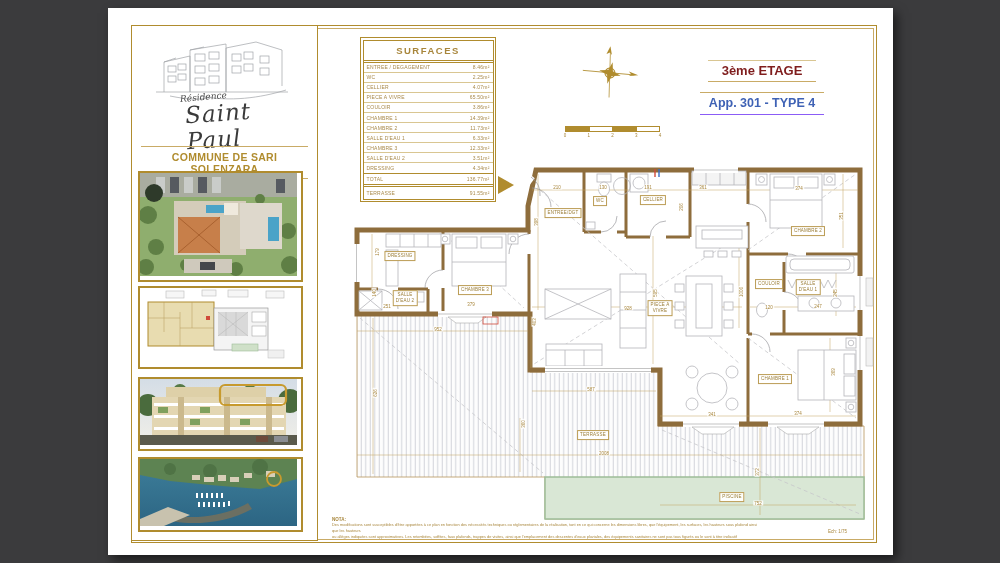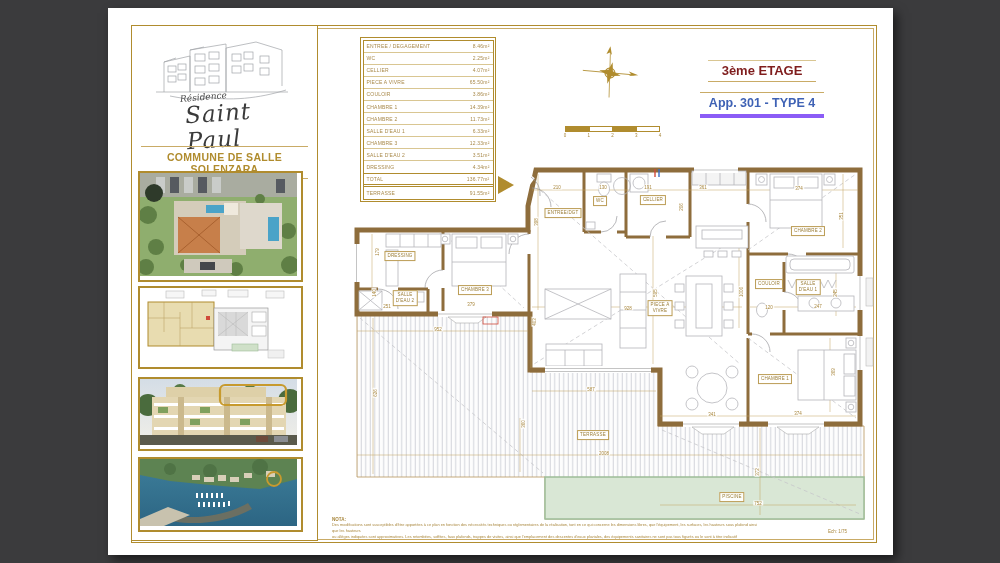--- a/index.html
+++ b/index.html
@@ -53,21 +53,21 @@
   .scalebar .seg:last-child{border-right:none}
   .seg.f{background:#b08c2e}
   .scalebar .ticks{position:relative;height:7px}
   .scalebar .ticks span{position:absolute;top:1px;transform:translateX(-50%);font-size:4.5px;color:#a8863c}
 
   .floor-title{position:absolute;left:600px;top:52px;width:108px;text-align:center;
       font-size:13px;font-weight:bold;color:#7f1d1d;
       border-top:1px solid #d9c692;border-bottom:1px solid #c9ab66;padding:2px 0 3px}
   .apt-title{position:absolute;left:592px;top:84px;width:124px;text-align:center;
       font-size:12.5px;font-weight:bold;color:#3f62b5;
-      border-top:1px solid #c9ab66;border-bottom:4px solid #8b5cf6;padding:3px 0 4px}
+      border-top:1px solid #c9ab66;border-bottom:1px solid #8b5cf6;padding:3px 0 4px}
 
   
   .plansvg{position:absolute;left:222px;top:140px;width:556px;height:385px}
   .annot{position:absolute;inset:0;pointer-events:none}
   .room-label{position:absolute;transform:translate(-50%,-50%);font-size:4.5px;color:#9a7c34;
       background:rgba(255,255,255,.93);border:0.5px solid #bb9c54;padding:1px 2px;
       text-align:center;white-space:pre-line;line-height:1.3;letter-spacing:.2px}
   .dim{position:absolute;transform:translate(-50%,-50%);font-size:4.5px;color:#a8863c;
       background:rgba(255,255,255,.85);padding:0 1px;white-space:nowrap}
   .dim.rot{transform:translate(-50%,-50%) rotate(-90deg)}
@@ -110,21 +110,21 @@
             <rect x="104" y="30" width="9" height="7"></rect>
           <rect x="120" y="22" width="9" height="7"></rect>
             <rect x="120" y="34" width="9" height="7"></rect>
           <path d="M16,58 L148,58 M60,62 C90,68 120,64 146,56"></path>
           <path d="M30,62 C50,66 60,66 72,63"></path>
         </g>
       </svg>
       <span class="brand-prefix">Résidence</span>
       <span class="brand-name">Saint Paul</span>
     </div>
-    <div class="commune">COMMUNE DE SALLE SOLENZARA</div>
+    <div class="commune">COMMUNE DE SARI SOLENZARA</div>
 
     <div class="sb-img img1">
       <svg width="157" height="103" viewBox="0 0 157 103">
         <rect width="157" height="103" fill="#8fae6e"></rect>
         <rect x="0" y="0" width="157" height="24" fill="#a9aca0"></rect>
         <g fill="#c9ccc9">
             <rect x="16" y="4" width="9" height="16"></rect>
             <rect x="44" y="4" width="9" height="16"></rect>
             <rect x="72" y="4" width="9" height="16"></rect>
           </g>
@@ -258,20 +258,21 @@
             <rect x="88" y="42" width="2" height="5"></rect>
         </g>
         <path d="M0,60 L28,48 L50,56 L24,67 L0,67 Z" fill="#c8c2ae"></path>
         <circle cx="134" cy="20" r="7" fill="none" stroke="#c79a2e" stroke-width="1.8"></circle>
       </svg>
     </div>
   </div>
 
   <div class="stable">
     <div class="stable-inner">
+      <div class="sheader">SURFACES</div>
       <div class="sbody">
           <div class="srow">
             <span class="slabel">ENTREE / DEGAGEMENT</span>
             <span class="svalue">8.46m²</span>
           </div>
           <div class="srow">
             <span class="slabel">WC</span>
             <span class="svalue">2.25m²</span>
           </div>
           <div class="srow">

